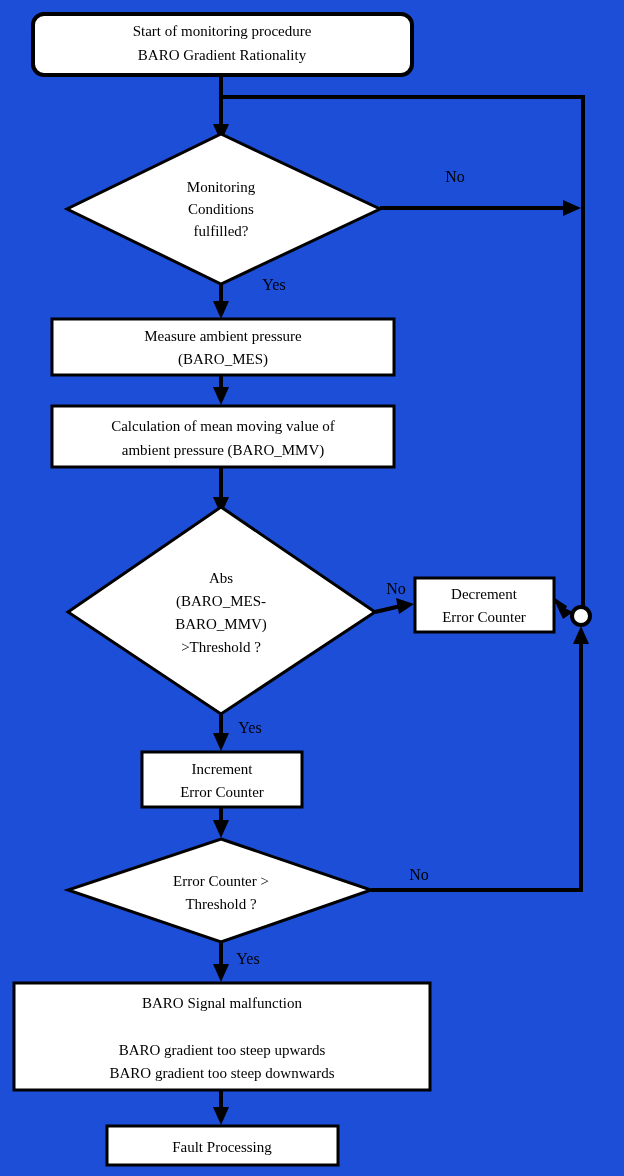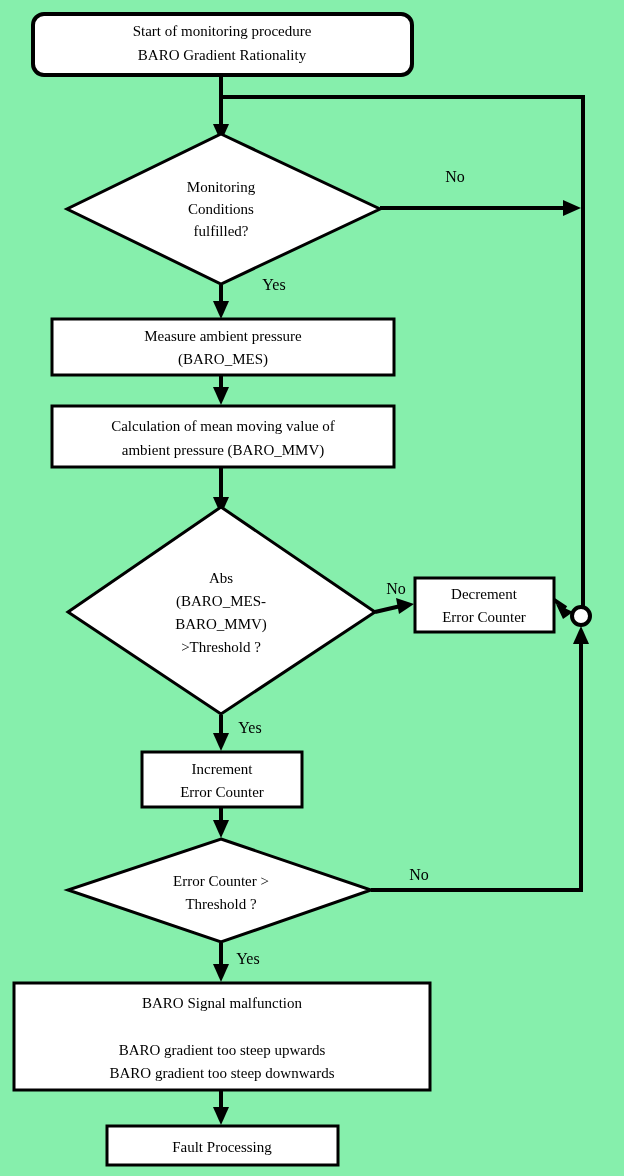--- a/index.html
+++ b/index.html
@@ -10,21 +10,21 @@
   body {
     width: 624px;
     height: 1176px;
     font-family: "Liberation Serif", "DejaVu Serif", serif;
     overflow: hidden;
   }
   #flowchart-root {
     position: relative;
     width: 624px;
     height: 1176px;
-    background: #86efac;
+    background: #1d4ed8;
   }
   svg#flow-svg {
     display: block;
     width: 624px;
     height: 1176px;
   }
   .node-shape {
     fill: #ffffff;
     stroke: #000000;
   }

